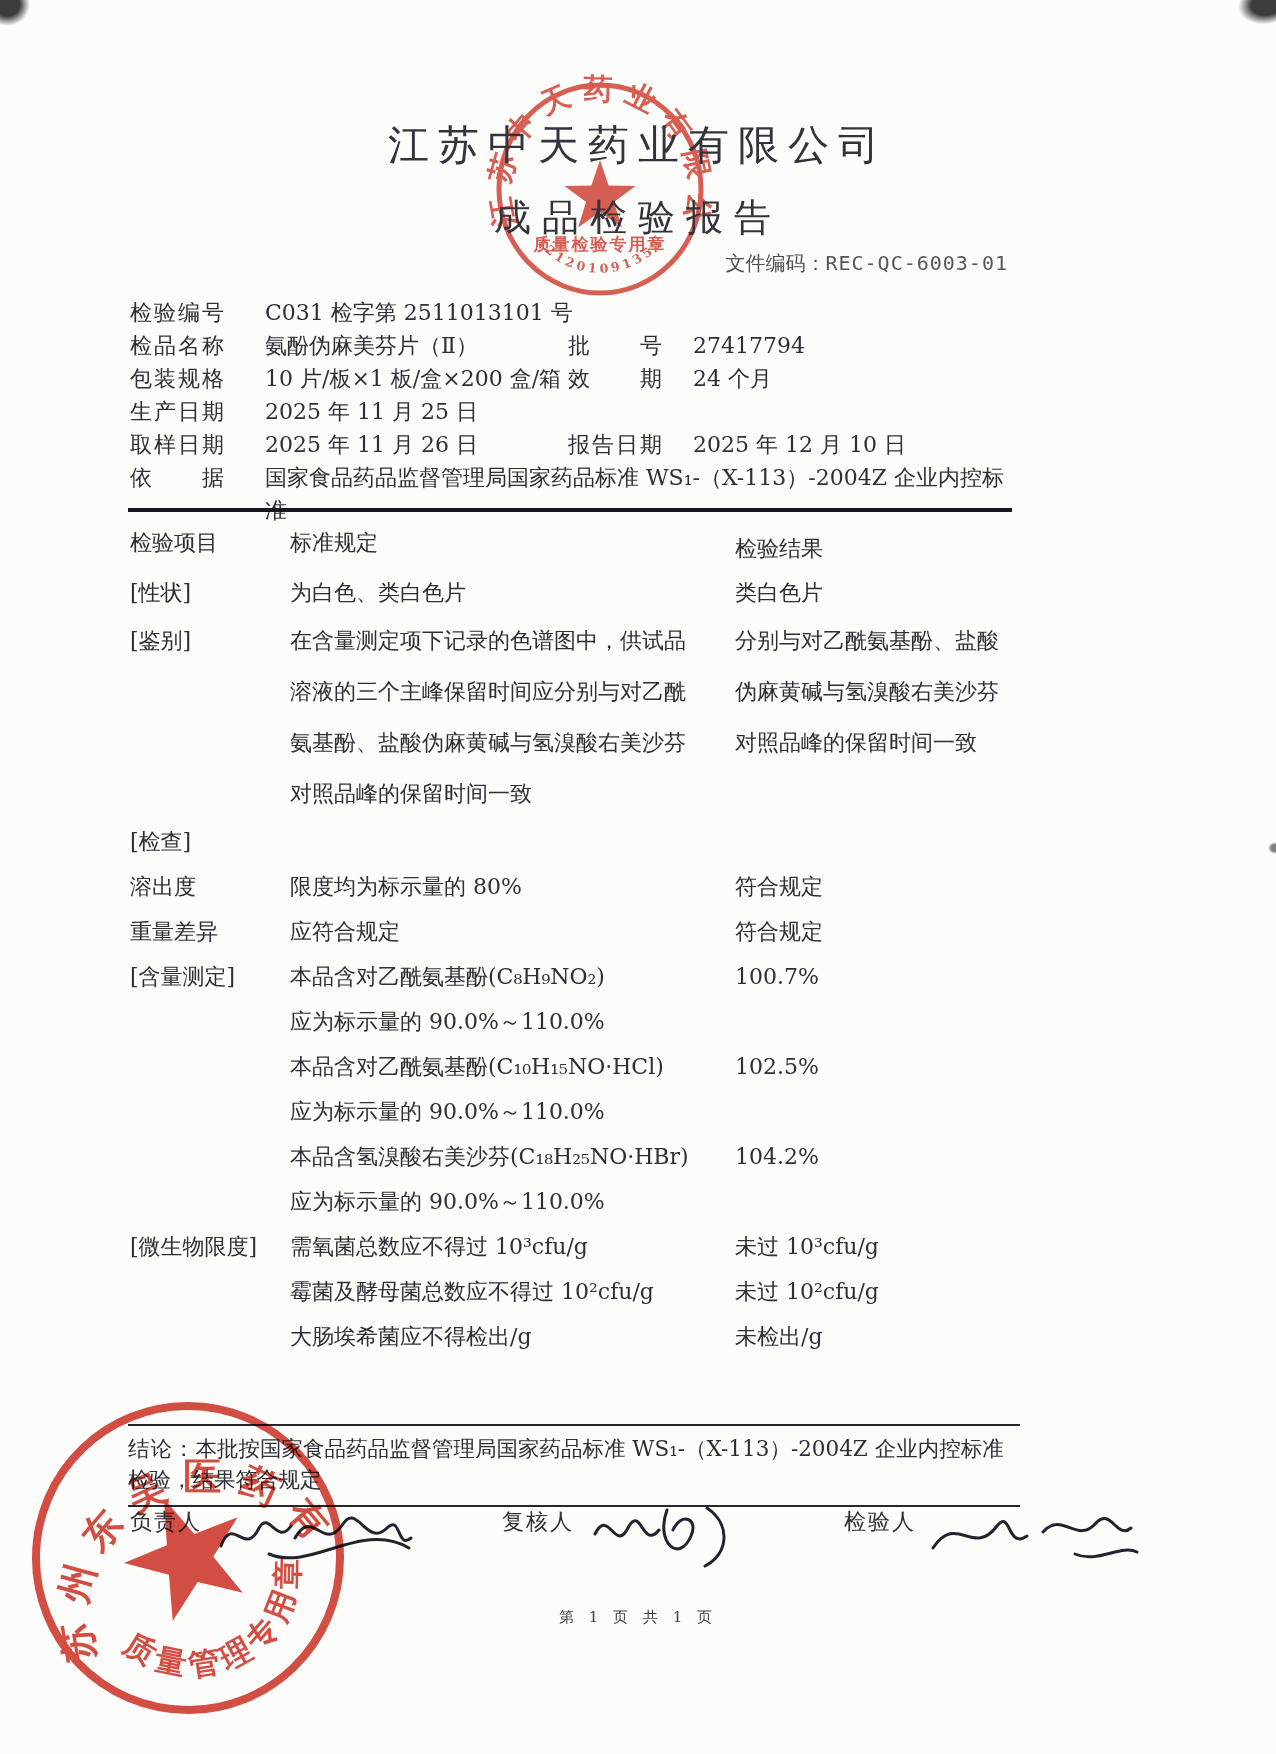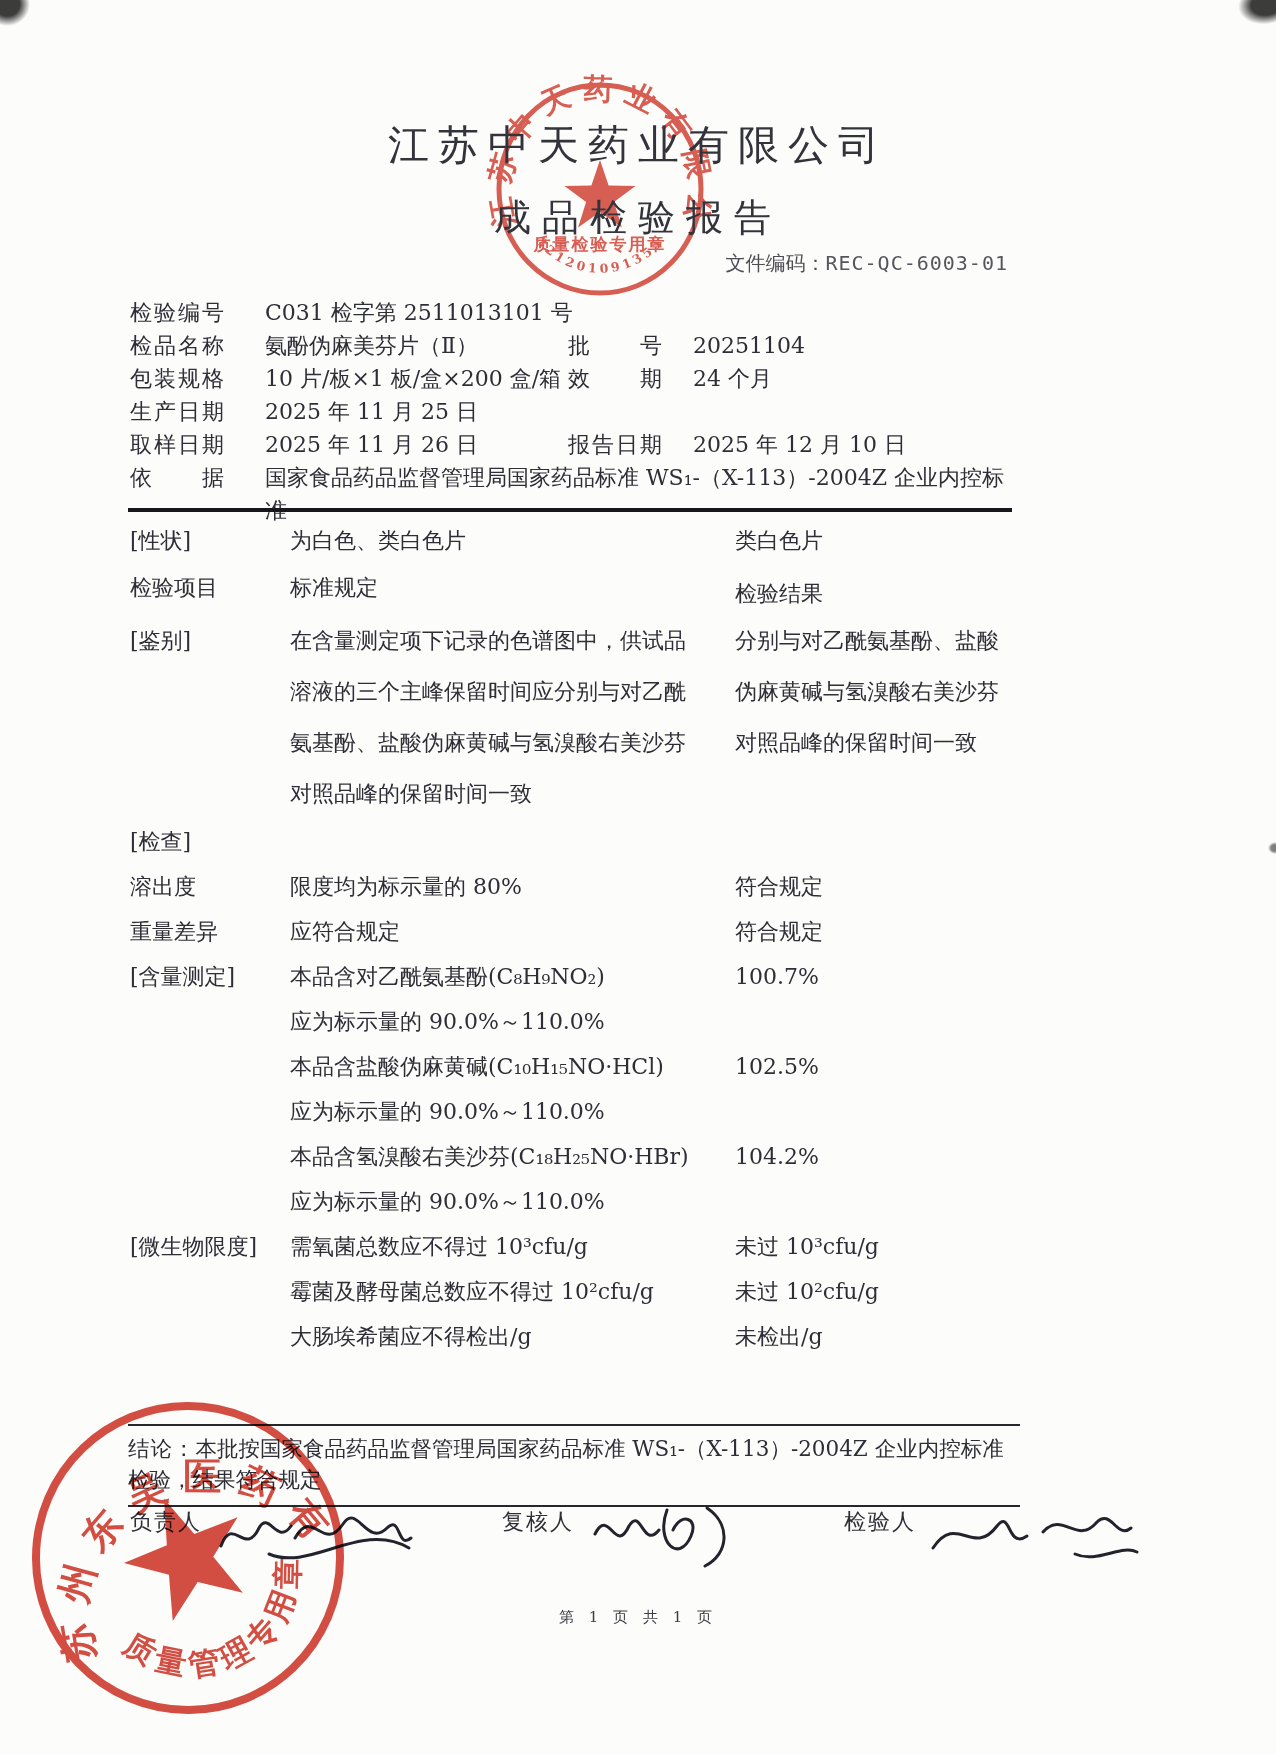--- a/index.html
+++ b/index.html
@@ -112,21 +112,21 @@
   <div class="info">
     <div class="irow">
       <span class="ilabel">检验编号</span>
       <span class="ival">C031 检字第 2511013101 号</span>
     </div>
     <div class="irow">
       <span class="ilabel">检品名称</span>
       <span class="ival u">氨酚伪麻美芬片（Ⅱ）</span>
       <span class="pair">
         <span class="ilabel2">批　　号</span>
-        <span class="ival u">20251104</span>
+        <span class="ival u">27417794</span>
       </span>
     </div>
     <div class="irow">
       <span class="ilabel">包装规格</span>
       <span class="ival u">10 片/板×1 板/盒×200 盒/箱</span>
       <span class="pair">
         <span class="ilabel2">效　　期</span>
         <span class="ival u">24 个月</span>
       </span>
     </div>
@@ -144,29 +144,29 @@
     </div>
     <div class="irow">
       <span class="ilabel">依　　据</span>
       <span class="ival u" style="width:745px;">国家食品药品监督管理局国家药品标准 WS₁-（X-113）-2004Z 企业内控标准</span>
     </div>
   </div>
 
   <div class="rule-thick"></div>
 
   <div class="rtable">
-    <div class="trow">
-      <span class="c1">[性状]</span>
-      <span class="c2">为白色、类白色片</span>
-      <span class="c3">类白色片</span>
-    </div>
     <div class="trow thead">
       <span class="c1">检验项目</span>
       <span class="c2">标准规定</span>
       <span class="c3">检验结果</span>
+    </div>
+    <div class="trow">
+      <span class="c1">[性状]</span>
+      <span class="c2">为白色、类白色片</span>
+      <span class="c3">类白色片</span>
     </div>
     <div class="trow tall">
       <span class="c1">[鉴别]</span>
       <span class="c2">在含量测定项下记录的色谱图中，供试品
 溶液的三个主峰保留时间应分别与对乙酰
 氨基酚、盐酸伪麻黄碱与氢溴酸右美沙芬
 对照品峰的保留时间一致</span>
       <span class="c3">分别与对乙酰氨基酚、盐酸
 伪麻黄碱与氢溴酸右美沙芬
 对照品峰的保留时间一致</span>
@@ -191,21 +191,21 @@
       <span class="c2">本品含对乙酰氨基酚(C₈H₉NO₂)</span>
       <span class="c3">100.7%</span>
     </div>
     <div class="trow">
       <span class="c1"></span>
       <span class="c2">应为标示量的 90.0%～110.0%</span>
       <span class="c3"></span>
     </div>
     <div class="trow">
       <span class="c1"></span>
-      <span class="c2">本品含盐酸伪麻黄碱(C₁₀H₁₅NO·HCl)</span>
+      <span class="c2">本品含对乙酰氨基酚(C₁₀H₁₅NO·HCl)</span>
       <span class="c3">102.5%</span>
     </div>
     <div class="trow">
       <span class="c1"></span>
       <span class="c2">应为标示量的 90.0%～110.0%</span>
       <span class="c3"></span>
     </div>
     <div class="trow">
       <span class="c1"></span>
       <span class="c2">本品含氢溴酸右美沙芬(C₁₈H₂₅NO·HBr)</span>

